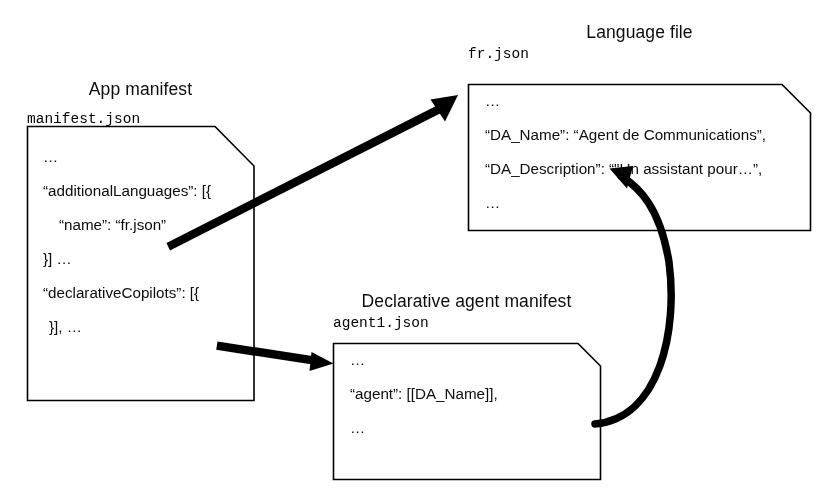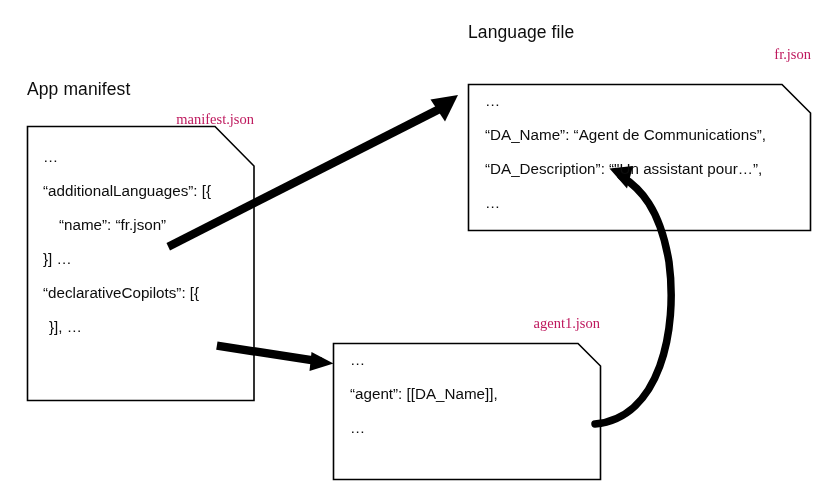--- a/index.html
+++ b/index.html
@@ -33,33 +33,34 @@
     stroke-width: 1.6;
     stroke-linejoin: miter;
   }
   .arrow-shape {
     fill: #000000;
     stroke: none;
   }
   
   .node-title {
     position: absolute;
+    text-align: center;
     font-size: 17.5px;
     line-height: 22px;
     letter-spacing: 0.1px;
     color: #0d0d0d;
     white-space: nowrap;
   }
   .node-file {
     position: absolute;
-    text-align: right;
-    font-family: Liberation Serif, serif;
+    text-align: left;
+    font-family: Liberation Mono, monospace;
     font-size: 14.5px;
     line-height: 20px;
-    color: #be185d;
+    color: #000000;
     white-space: nowrap;
   }
   .code-block {
     position: absolute;
     font-size: 15.2px;
     line-height: 34px;
     color: #0d0d0d;
     white-space: nowrap;
   }
   .code-line {
@@ -113,20 +114,21 @@
   <div class="node-title" style="left:468px; top:21px; width:343px;">Language file</div>
   <div class="node-file" style="left:468px; top:44px; width:343px;">fr.json</div>
 
   <div class="code-block" style="left:485px; top:84px;">
     <span class="code-line">…</span>
     <span class="code-line">“DA_Name”: “Agent de Communications”,</span>
     <span class="code-line">“DA_Description”: “"Un assistant pour…”,</span>
     <span class="code-line">…</span>
   </div>
 
+  <div class="node-title" style="left:333px; top:290px; width:267px;">Declarative agent manifest</div>
   <div class="node-file" style="left:333px; top:313px; width:267px;">agent1.json</div>
 
   <div class="code-block" style="left:350px; top:343px;">
     <span class="code-line">…</span>
     <span class="code-line">“agent”: [[DA_Name]],</span>
     <span class="code-line">…</span>
   </div>
 
 </div>
 

